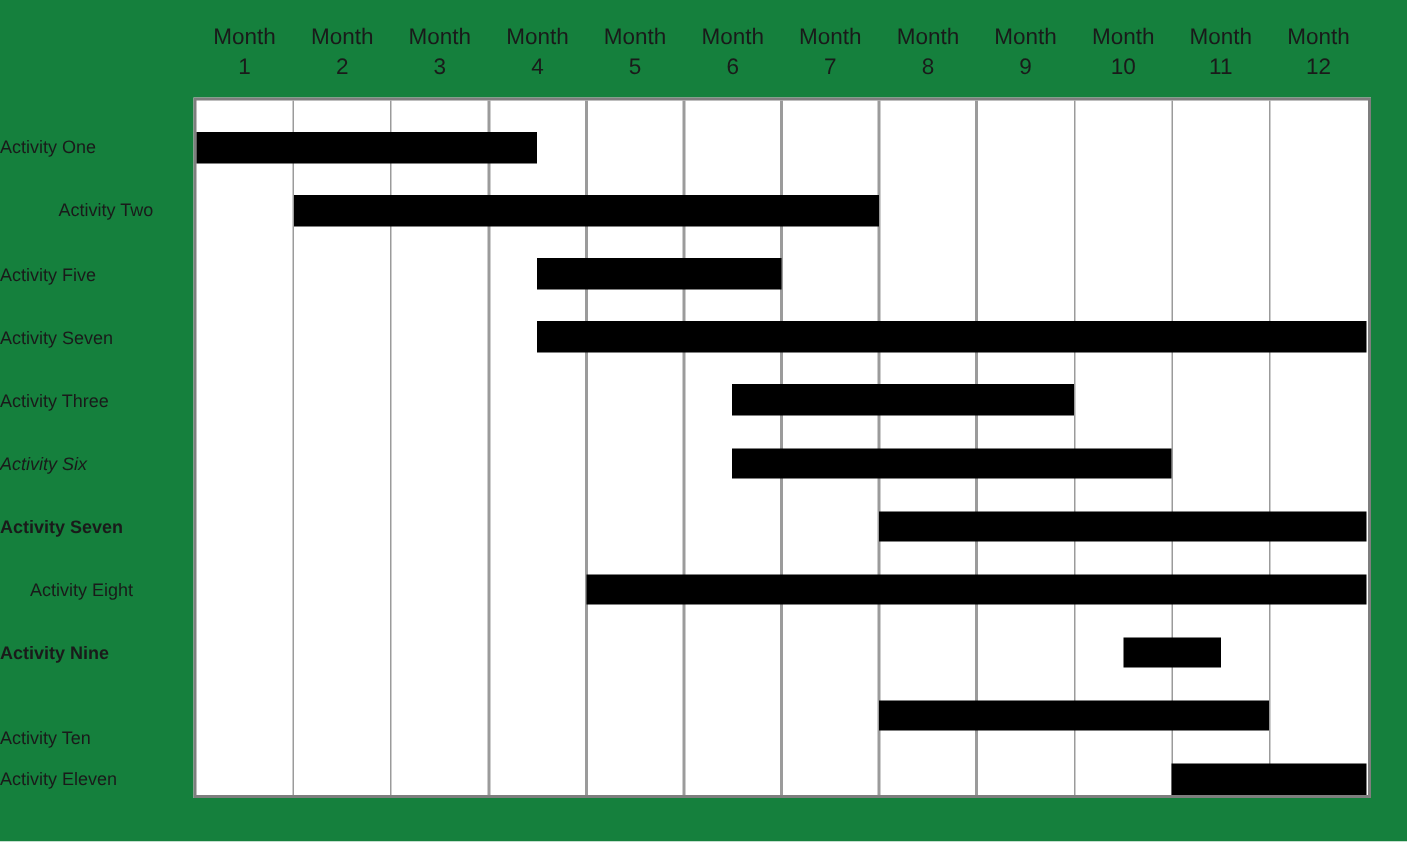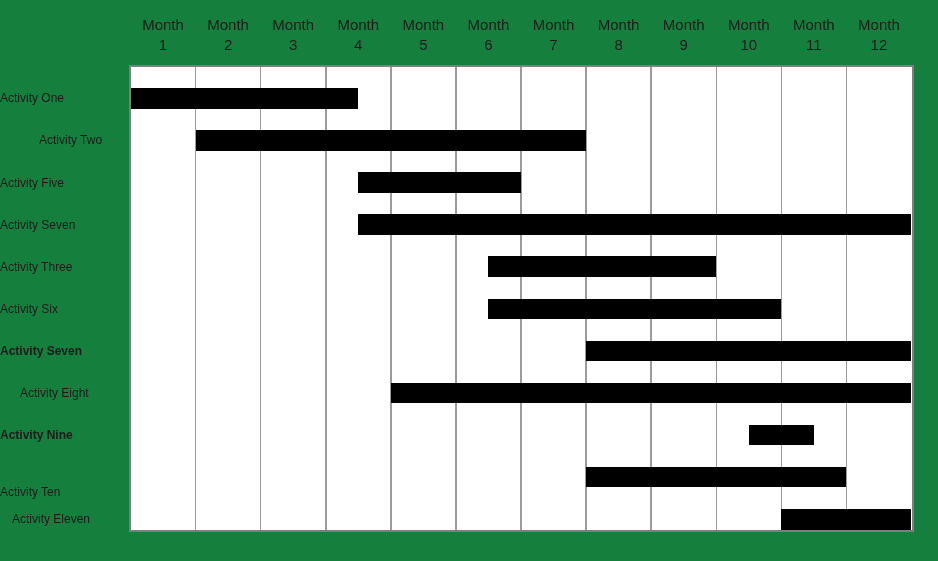--- a/index.html
+++ b/index.html
@@ -87,26 +87,26 @@
 11</div>
       <div class="month-header" style="left: 846.417px; width: 65.0833px;">Month
 12</div>
     </div>
   <div id="labelCol">
       <div class="row-label" style="left: 0px; width: 112px; top: 88.3409px;">Activity One</div>
       <div class="row-label" style="left: 0px; width: 112px; top: 130.432px; padding-left: 39px;">Activity Two</div>
       <div class="row-label" style="left: 0px; width: 112px; top: 172.523px;">Activity Five</div>
       <div class="row-label" style="left: 0px; width: 112px; top: 214.614px;">Activity Seven</div>
       <div class="row-label" style="left: 0px; width: 112px; top: 256.705px;">Activity Three</div>
-      <div class="row-label" style="left: 0px; width: 112px; top: 298.795px;">Activity Six</div>
+      <div class="row-label" style="left: 0px; width: 112px; top: 298.795px; font-style: italic;">Activity Six</div>
       <div class="row-label" style="left: 0px; width: 112px; top: 340.886px; font-weight: bold;">Activity Seven</div>
       <div class="row-label" style="left: 0px; width: 112px; top: 382.977px; margin-left: 20px;">Activity Eight</div>
       <div class="row-label" style="left: 0px; width: 112px; top: 425.068px; font-weight: bold;">Activity Nine</div>
       <div class="row-label" style="left: 0px; width: 112px; top: 482px;">Activity Ten</div>
-      <div class="row-label" style="left: 0px; width: 112px; top: 509.25px; padding-left: 12px;">Activity Eleven</div>
+      <div class="row-label" style="left: 0px; width: 112px; top: 509.25px;">Activity Eleven</div>
     </div>
   <div class="plot" id="plotArea">
       <div class="gridline" style="left: 64.3333px; background: rgb(155, 155, 155);"></div>
       <div class="gridline" style="left: 129.417px; background: rgb(155, 155, 155);"></div>
       <div class="gridline" style="left: 194.5px; background: rgb(155, 155, 155);"></div>
       <div class="gridline" style="left: 259.583px; background: rgb(155, 155, 155);"></div>
       <div class="gridline" style="left: 324.667px; background: rgb(155, 155, 155);"></div>
       <div class="gridline" style="left: 389.75px; background: rgb(155, 155, 155);"></div>
       <div class="gridline" style="left: 454.833px; background: rgb(155, 155, 155);"></div>
       <div class="gridline" style="left: 519.917px; background: rgb(155, 155, 155);"></div>

